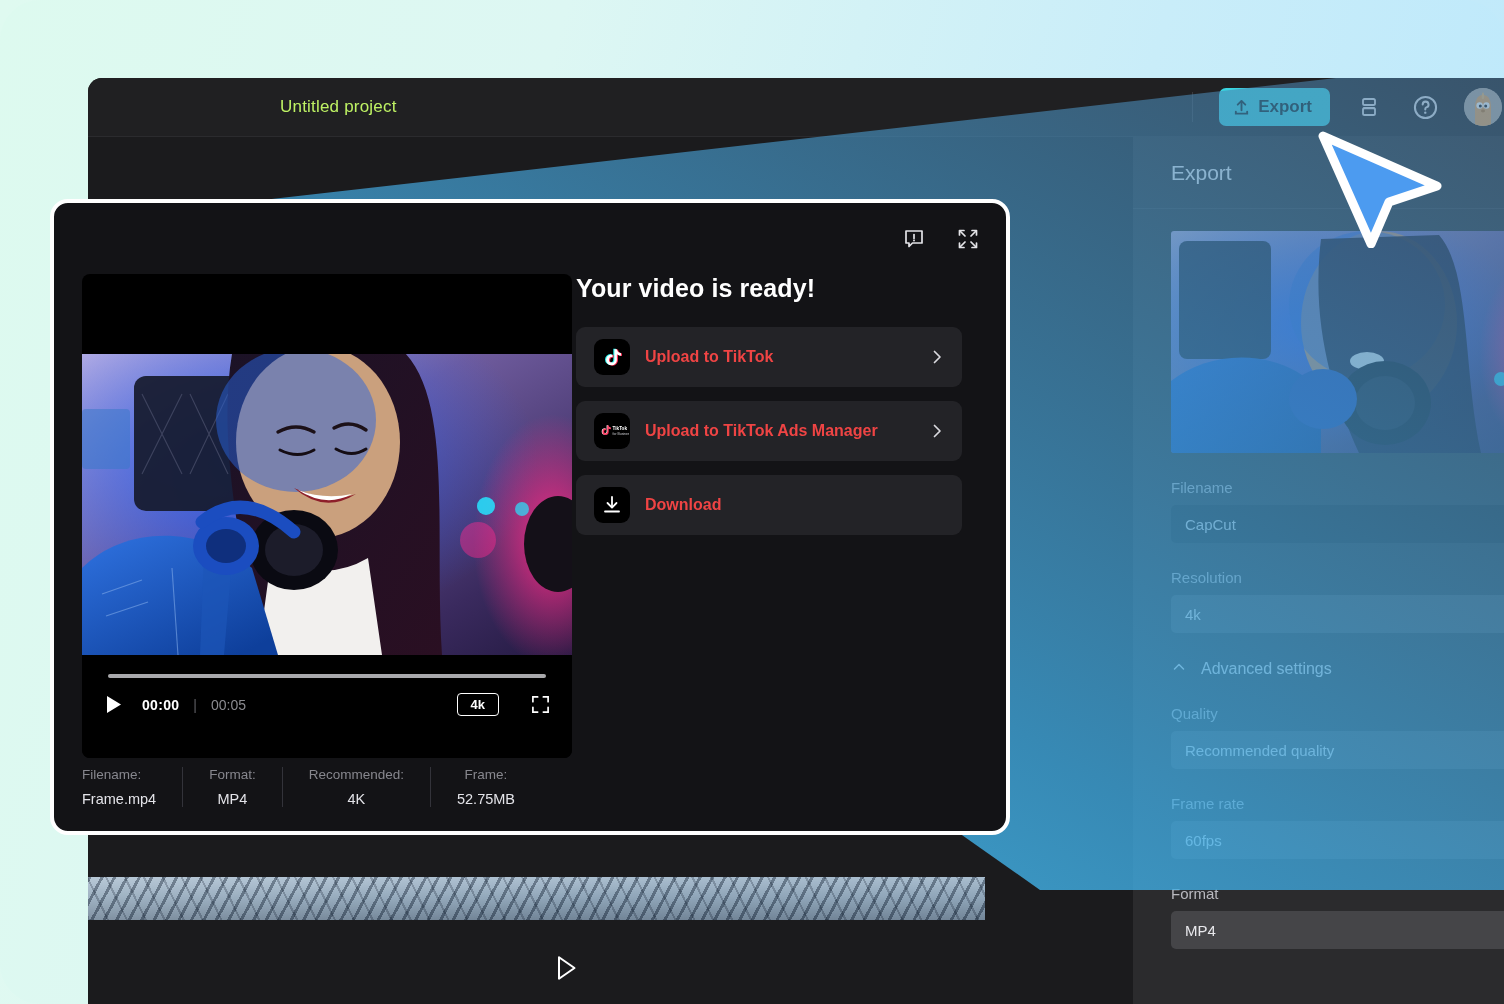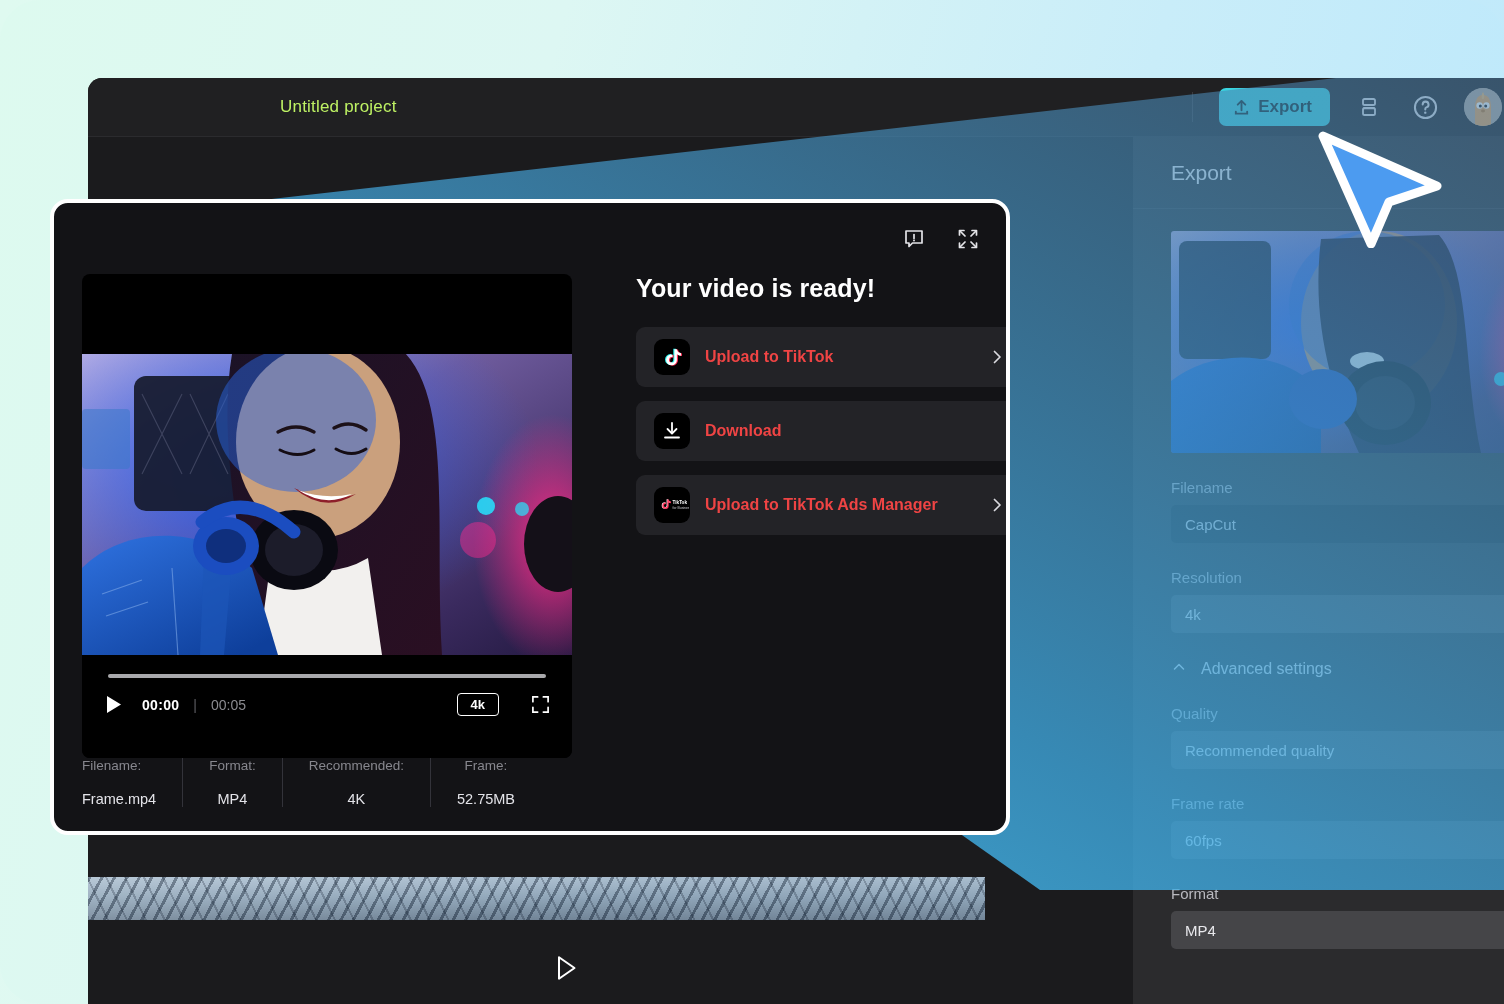--- a/index.html
+++ b/index.html
@@ -228,21 +228,21 @@
   #time-dur { color: #8b8b90; font-size: 14px; }
   #quality-badge {
     margin-left: auto;
     border: 1.5px solid #ffffff; border-radius: 4px;
     color: #ffffff; font-size: 13px; font-weight: 700;
     padding: 3px 13px; cursor: pointer;
   }
   #fullscreen-btn { color:#fff; cursor:pointer; display:flex; margin-left: 18px;}
 
   #modal-right {
-    position: absolute; left: 582px; top: 71px; width: 386px;
+    position: absolute; left: 522px; top: 71px; width: 386px;
   }
   #ready-title {
     color: #ffffff; font-size: 25px; font-weight: 700;
     letter-spacing: .1px; margin-bottom: 24px;
   }
   .action-row {
     height: 60px; background: #232327;
     border-radius: 9px;
     display: flex; align-items: center;
     padding: 0 16px 0 18px;
@@ -260,21 +260,21 @@
     font-size: 16px; font-weight: 700;
   }
   .action-chev { margin-left: auto; color: #d9d9de; display:flex; }
 
   #modal-meta {
     position: absolute; left: 28px; bottom: 24px;
     display: flex; align-items: stretch; gap: 0;
   }
   .meta-cell { padding-right: 26px; }
   .meta-cell + .meta-cell { padding-left: 26px; border-left: 1px solid #33333a; text-align: center; }
-  .meta-key { color: #87878e; font-size: 13.5px; margin-bottom: 18px; }
+  .meta-key { color: #87878e; font-size: 13.5px; margin-bottom: 9px; }
   .meta-val { color: #e3e3e8; font-size: 14.5px; }
 </style>
 </head>
 <body>
 
 <div id="page-bg"></div>
 
 <div id="app-window">
 
   <div id="editor-body">
@@ -579,46 +579,46 @@
       <span class="action-label">Upload to TikTok</span>
       <span class="action-chev">
         <svg width="18" height="18" viewBox="0 0 18 18">
             <path d="M6.5 3.5 L12 9 L6.5 14.5" stroke="currentColor" stroke-width="1.7" fill="none" stroke-linecap="round" stroke-linejoin="round"></path>
           </svg>
       </span>
     </div>
 
     <div class="action-row">
       <span class="action-icon">
-        <svg width="22" height="22" viewBox="0 0 22 22" stroke="#fff" stroke-width="1.8" fill="none" stroke-linecap="round" stroke-linejoin="round">
-          <path d="M11 3 V13"></path>
-            <path d="M6.5 9 L11 13.6 L15.5 9"></path>
-            <path d="M4 17.5 H18"></path>
-        </svg>
-      </span>
-      <span class="action-label">Download</span>
-    </div>
-
-    <div class="action-row">
-      <span class="action-icon">
         <svg width="34" height="34" viewBox="0 0 34 34">
           <rect width="34" height="34" rx="8" fill="#000"></rect>
           <path d="M11.6 11.2 h1.5 a2.7 2.7 0 0 0 2.3 2.3 v1.5 a4.2 4.2 0 0 1 -2.3 -.8 v3.3 a3.2 3.2 0 1 1 -3.2 -3.2 c.2 0 .4 0 .6.05 v1.6 a1.6 1.6 0 1 0 1.1 1.5 Z" fill="#fff"></path>
           <path d="M11.6 11.2 h1.5 a2.7 2.7 0 0 0 2.3 2.3 v1.5 a4.2 4.2 0 0 1 -2.3 -.8 v3.3 a3.2 3.2 0 1 1 -3.2 -3.2 c.2 0 .4 0 .6.05 v1.6 a1.6 1.6 0 1 0 1.1 1.5 Z" fill="#FE2C55" opacity=".9" transform="translate(.6,.25)"></path>
           <text x="17.6" y="16.2" fill="#ffffff" font-size="4.6" font-family="Liberation Sans, sans-serif" font-weight="700">TikTok</text>
           <text x="17.6" y="21" fill="#cfcfd4" font-size="3.4" font-family="Liberation Sans, sans-serif">for Business</text>
         </svg>
       </span>
       <span class="action-label">Upload to TikTok Ads Manager</span>
       <span class="action-chev">
         <svg width="18" height="18" viewBox="0 0 18 18">
             <path d="M6.5 3.5 L12 9 L6.5 14.5" stroke="currentColor" stroke-width="1.7" fill="none" stroke-linecap="round" stroke-linejoin="round"></path>
           </svg>
       </span>
     </div>
+
+    <div class="action-row">
+      <span class="action-icon">
+        <svg width="22" height="22" viewBox="0 0 22 22" stroke="#fff" stroke-width="1.8" fill="none" stroke-linecap="round" stroke-linejoin="round">
+          <path d="M11 3 V13"></path>
+            <path d="M6.5 9 L11 13.6 L15.5 9"></path>
+            <path d="M4 17.5 H18"></path>
+        </svg>
+      </span>
+      <span class="action-label">Download</span>
+    </div>
   </div>
 
   <div id="modal-meta">
     <div class="meta-cell">
       <div class="meta-key">Filename:</div>
       <div class="meta-val">Frame.mp4</div>
     </div>
     <div class="meta-cell">
       <div class="meta-key">Format:</div>
       <div class="meta-val">MP4</div>

